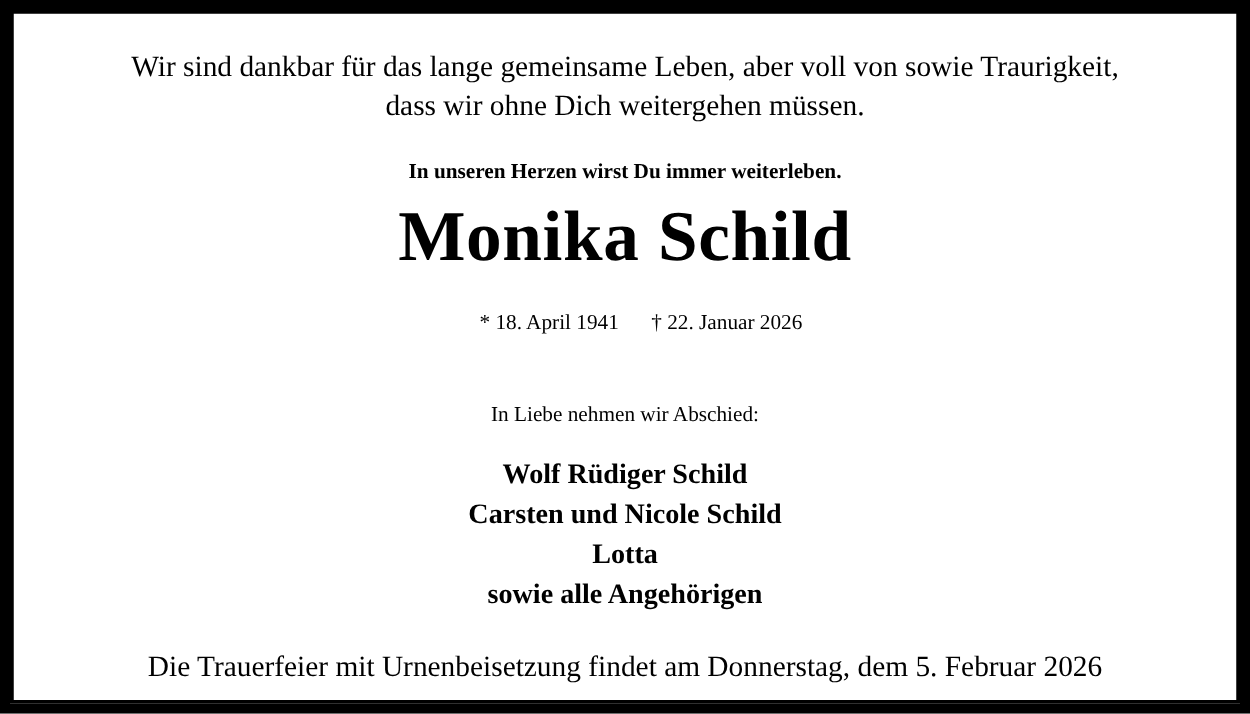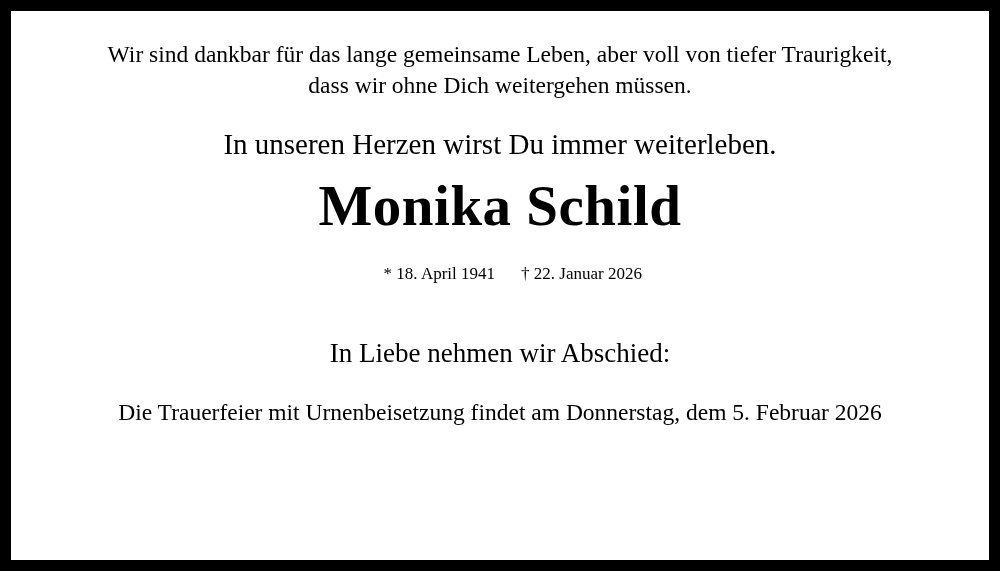--- a/index.html
+++ b/index.html
@@ -36,43 +36,44 @@
   .intro {
     font-size: 23.5px;
     line-height: 1.30;
     margin: 0;
     max-width: 880px;
   }
   .intro-line {
     display: block;
   }
   .memory {
-    font-size: 29px;
+    font-size: 17px;
     line-height: 1.3;
     margin: 26px 0 0 0;
+    font-weight: bold;
   }
   .name {
     font-size: 57px;
     line-height: 1.05;
     letter-spacing: 0.5px;
     margin: 12px 0 0 0;
     font-weight: bold;
   }
   .dates {
     font-size: 17px;
     margin: 8px 0 0 0;
     white-space: pre;
   }
   .dates .sep {
     display: inline-block;
     width: 26px;
   }
   .farewell-intro {
-    font-size: 27px;
-    margin: 34px 0 0 0;
+    font-size: 17px;
+    margin: 34px 0 11px 0;
   }
   .family {
     margin: 10px 0 0 0;
     font-weight: bold;
     font-size: 22.5px;
     line-height: 1.42;
   }
   .family-line {
     display: block;
   }
@@ -86,34 +87,40 @@
     display: block;
   }
 </style>
 </head>
 <body>
 
 <div class="obituary-outer">
   <div class="obituary-inner">
 
     <p class="intro">
-      <span class="intro-line">Wir sind dankbar für das lange gemeinsame Leben, aber voll von tiefer Traurigkeit,</span>
+      <span class="intro-line">Wir sind dankbar für das lange gemeinsame Leben, aber voll von sowie Traurigkeit,</span>
       <span class="intro-line">dass wir ohne Dich weitergehen müssen.</span>
     </p>
 
     <p class="memory">In unseren Herzen wirst Du immer weiterleben.</p>
 
     <h1 class="name">Monika Schild</h1>
 
     <p class="dates">
       <span>* 18. April 1941</span><span class="sep"></span><span>† 22. Januar 2026</span>
     </p>
 
     <p class="farewell-intro">In Liebe nehmen wir Abschied:</p>
 
+    <div class="family">
+      <span class="family-line">Wolf Rüdiger Schild</span>
+      <span class="family-line">Carsten und Nicole Schild</span>
+      <span class="family-line">Lotta</span>
+      <span class="family-line">sowie alle Angehörigen</span>
+    </div>
 
     <p class="service">
       <span class="service-line">Die Trauerfeier mit Urnenbeisetzung findet am Donnerstag, dem 5. Februar 2026</span>
 
     </p>
 
   </div>
 </div>
 
 </body></html>

